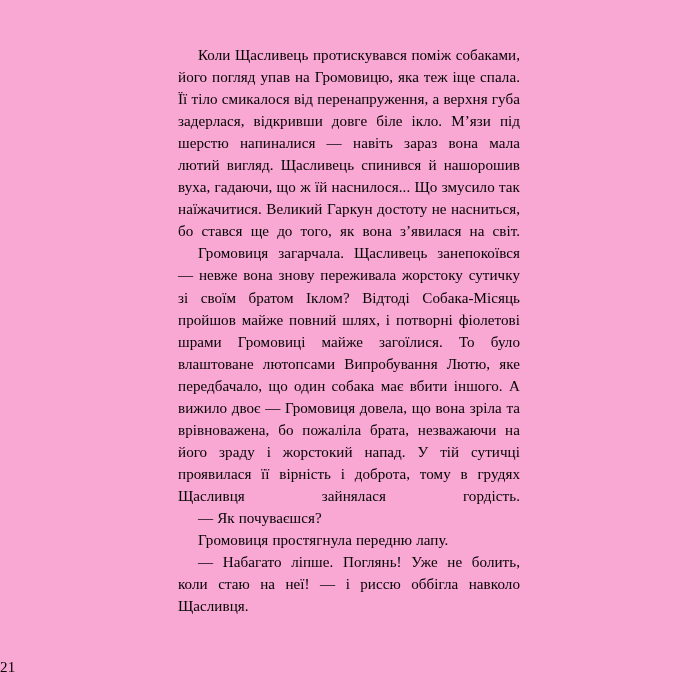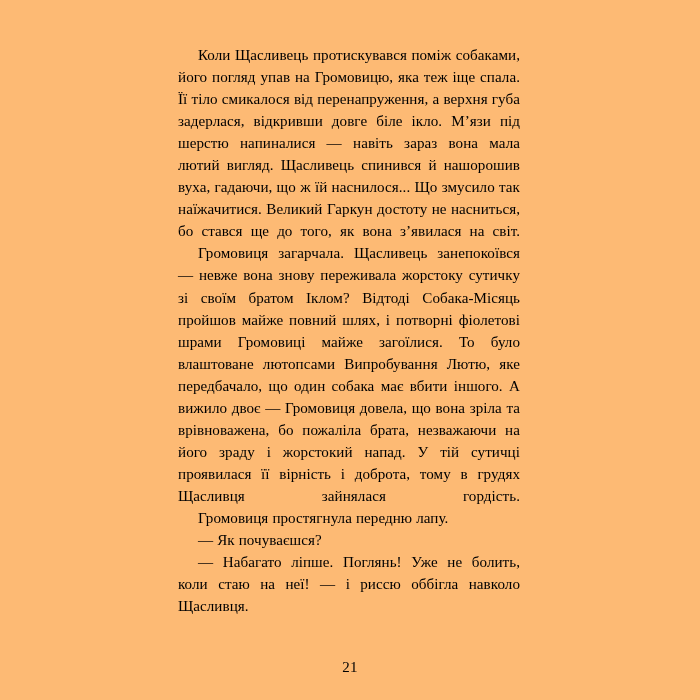--- a/index.html
+++ b/index.html
@@ -12,21 +12,21 @@
     height: 700px;
     font-family: "Liberation Serif", "DejaVu Serif", serif;
     color: #000000;
     -webkit-font-smoothing: antialiased;
   }
   .page {
     position: relative;
     width: 700px;
     height: 700px;
     box-sizing: border-box;
-    background: #fdba74;
+    background: #f9a8d4;
     overflow: hidden;
   }
   .text-block {
     position: absolute;
     left: 178px;
     top: 44px;
     width: 342px;
   }
   .para {
     margin: 0;
@@ -41,35 +41,34 @@
   }
   .para.last-justify {
     text-align: justify;
     text-align-last: justify;
   }
   .page-number {
     position: absolute;
     left: 0;
     top: 657px;
     width: 700px;
-    text-align: center;
     font-size: 15px;
     line-height: 20px;
     font-family: "Liberation Serif", "DejaVu Serif", serif;
     letter-spacing: 0.3px;
   }
 </style>
 </head>
 <body>
 
 <div class="page">
 
   <div class="text-block">
     <p class="para last-justify">Коли Щасливець протискувався поміж собаками, його погляд упав на Громовицю, яка теж іще спала. Її тіло смикалося від перенапруження, а верхня губа задерлася, відкривши довге біле ікло. М’язи під шерстю напиналися — навіть зараз вона мала лютий вигляд. Щасливець спинився й нашорошив вуха, гадаючи, що ж їй наснилося... Що змусило так наїжачитися. Великий Гаркун достоту не насниться, бо стався ще до того, як вона з’явилася на світ.</p>
     <p class="para last-justify">Громовиця загарчала. Щасливець занепокоївся — невже вона знову переживала жорстоку сутичку зі своїм братом Іклом? Відтоді Собака-Місяць пройшов майже повний шлях, і потворні фіолетові шрами Громовиці майже загоїлися. То було влаштоване лютопсами Випробування Лютю, яке передбачало, що один собака має вбити іншого. А вижило двоє — Громовиця довела, що вона зріла та врівноважена, бо пожаліла брата, незважаючи на його зраду і жорстокий напад. У тій сутичці проявилася її вірність і доброта, тому в грудях Щасливця зайнялася гордість.</p>
+    <p class="para">— Як почуваєшся?</p>
     <p class="para">Громовиця простягнула передню лапу.</p>
-    <p class="para">— Як почуваєшся?</p>
     <p class="para last-justify">— Набагато ліпше. Поглянь! Уже не болить, коли стаю на неї! — і риссю оббігла навколо Щасливця.</p>
   </div>
 
   <div class="page-number">21</div>
 
 </div>
 
 </body></html>

